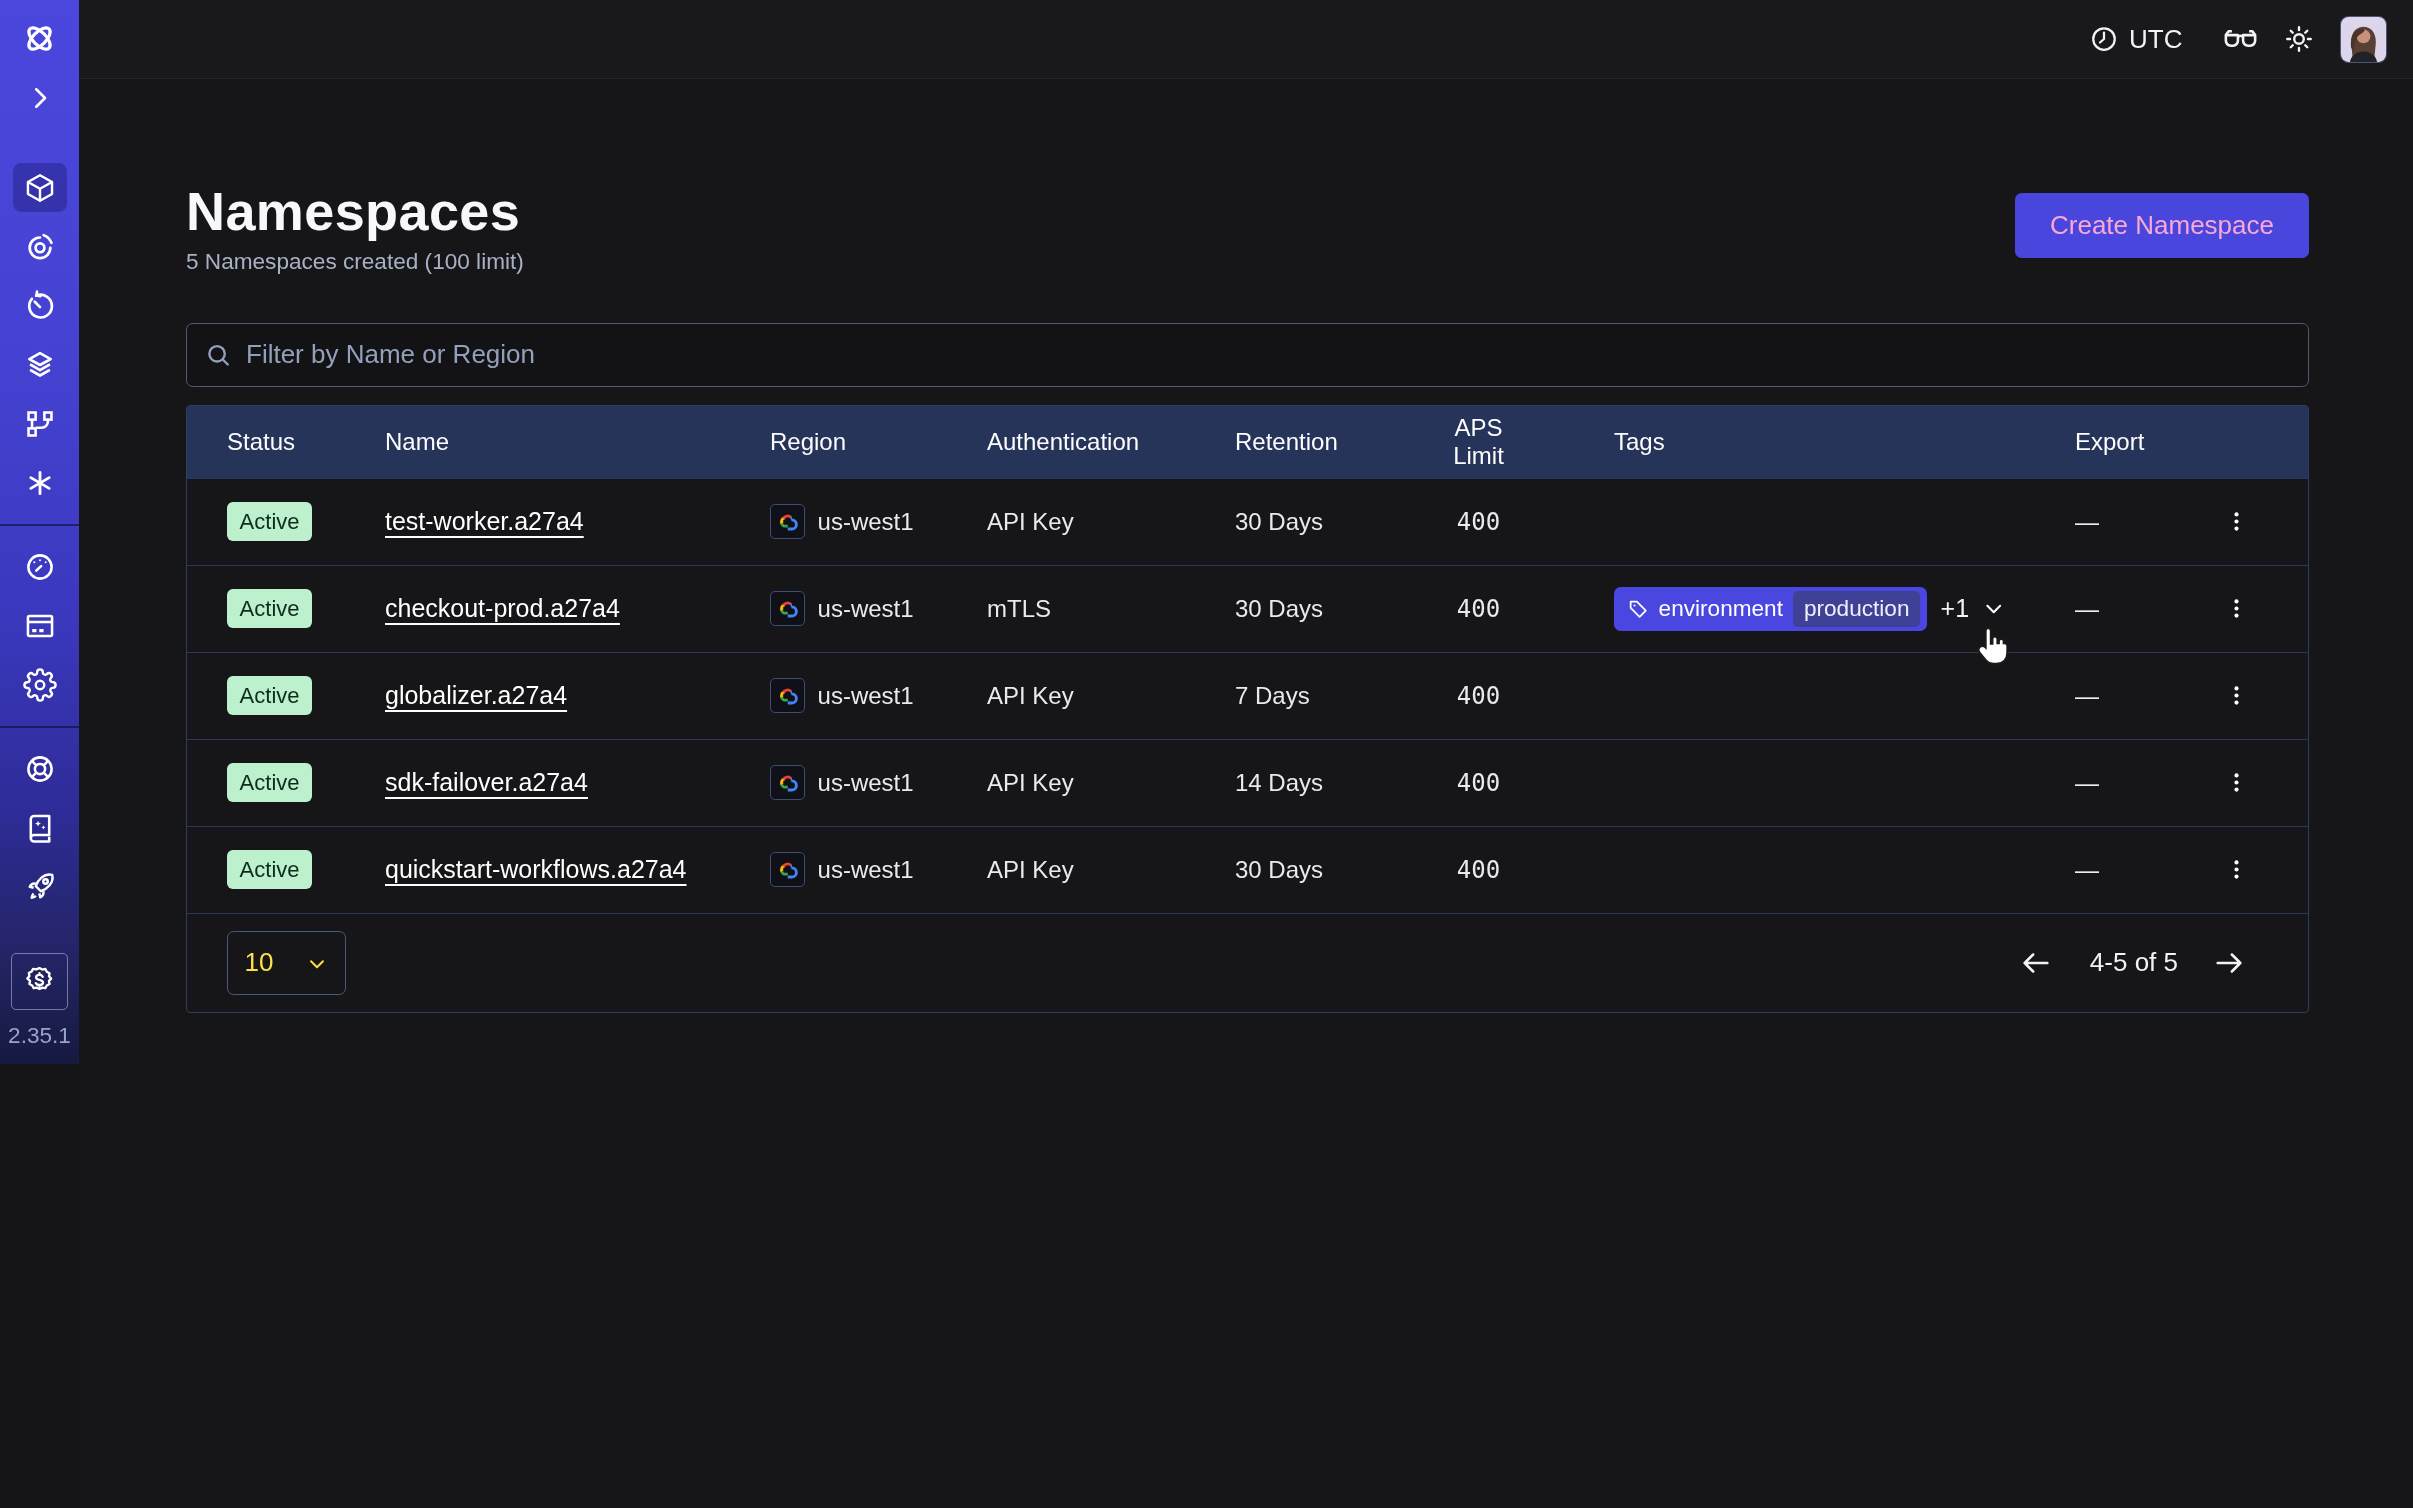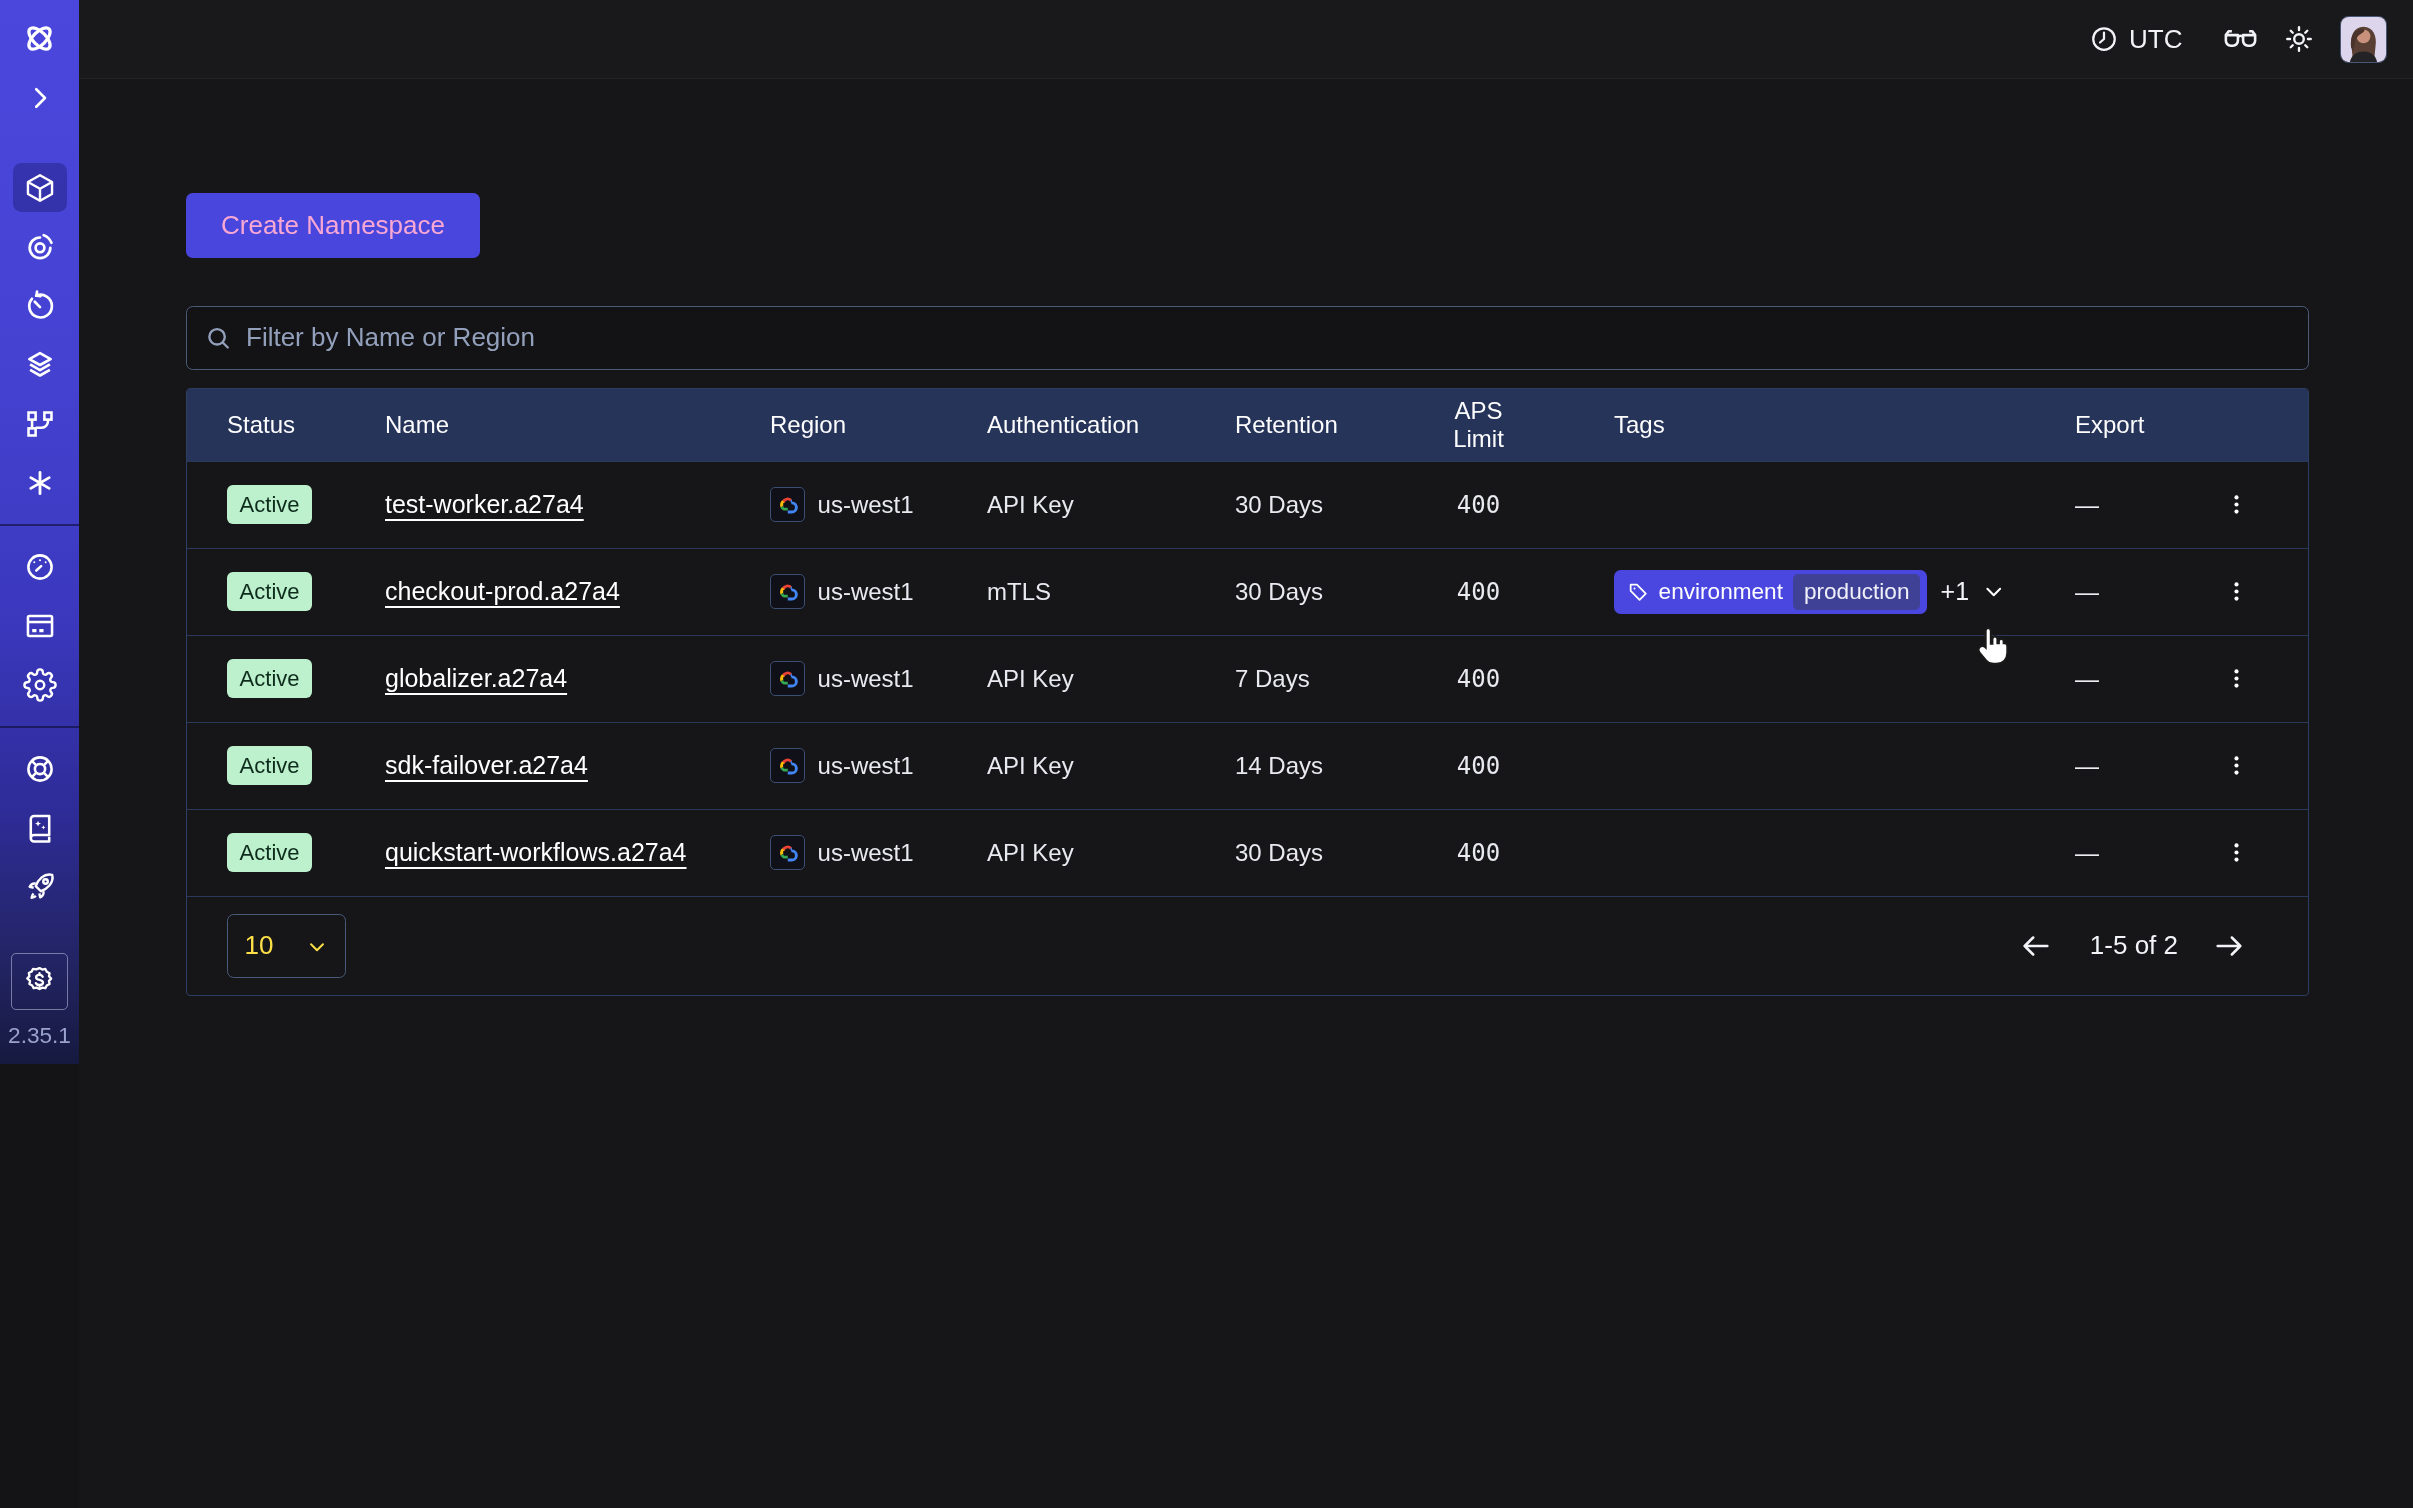--- a/index.html
+++ b/index.html
@@ -315,20 +315,24 @@
         <circle cx="28" cy="24" r="8.6" fill="#C9917B"></circle>
         <path d="M11 56c2-9 9-13 17-13s15 4 17 13z" fill="#232327"></path>
         <path d="M12.5 38c-1.5-13 3.5-23 14.5-23 4 0 2.5 3.5-1.5 5.5-5 2.5-7.5 7-8.5 13l-1.5 9z" fill="#4A332A"></path>
       </svg>
     </div>
   </header>
 
   <main class="content">
 
     <div class="page-head">
+      <div>
+        <h1 class="page-title">Namespaces</h1>
+        <div class="page-subtitle">5 Namespaces created (100 limit)</div>
+      </div>
       <button class="create-btn">Create Namespace</button>
     </div>
 
     <div class="search-wrap">
       <span class="search-ic">
           <svg viewBox="0 0 24 24" fill="none" stroke="currentColor" stroke-width="2" stroke-linecap="round">
             <circle cx="11" cy="11" r="6.5"></circle>
             <path d="M15.8 15.8L20 20"></path>
           </svg>
         </span>
@@ -534,21 +538,21 @@
               </svg>
             </span>
         </div>
         <div class="foot-spacer"></div>
         <div class="pager">
           <button class="pager-arrow">
             <span><svg viewBox="0 0 24 24" fill="none" stroke="currentColor" stroke-width="1.8" stroke-linecap="round" stroke-linejoin="round">
                   <path d="M20 12H4M10 6l-6 6 6 6"></path>
                 </svg></span>
           </button>
-          <span class="pager-range">1-5 of 2</span>
+          <span class="pager-range">4-5 of 5</span>
           <button class="pager-arrow">
             <span><svg viewBox="0 0 24 24" fill="none" stroke="currentColor" stroke-width="1.8" stroke-linecap="round" stroke-linejoin="round">
                   <path d="M4 12h16M14 6l6 6-6 6"></path>
                 </svg></span>
           </button>
         </div>
       </div>
     </div>
 
   </main>

